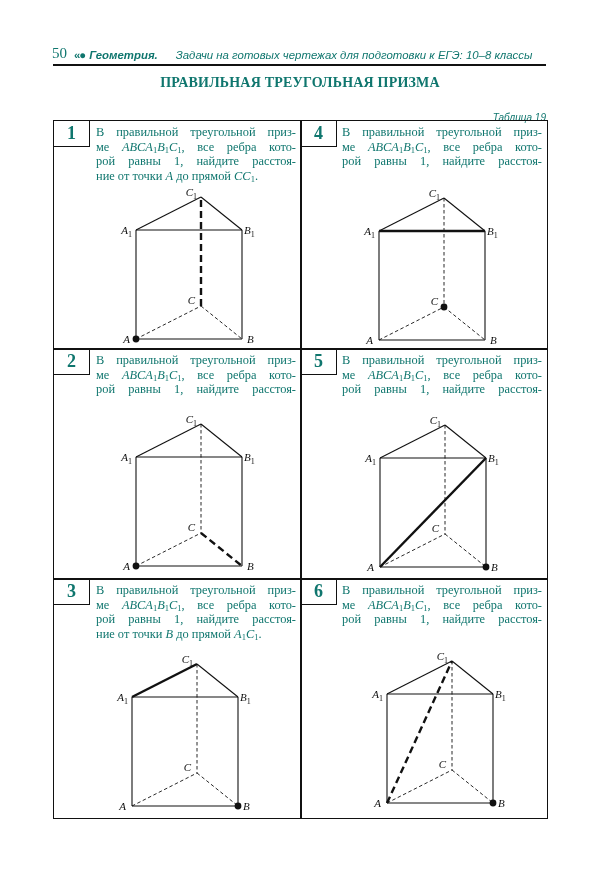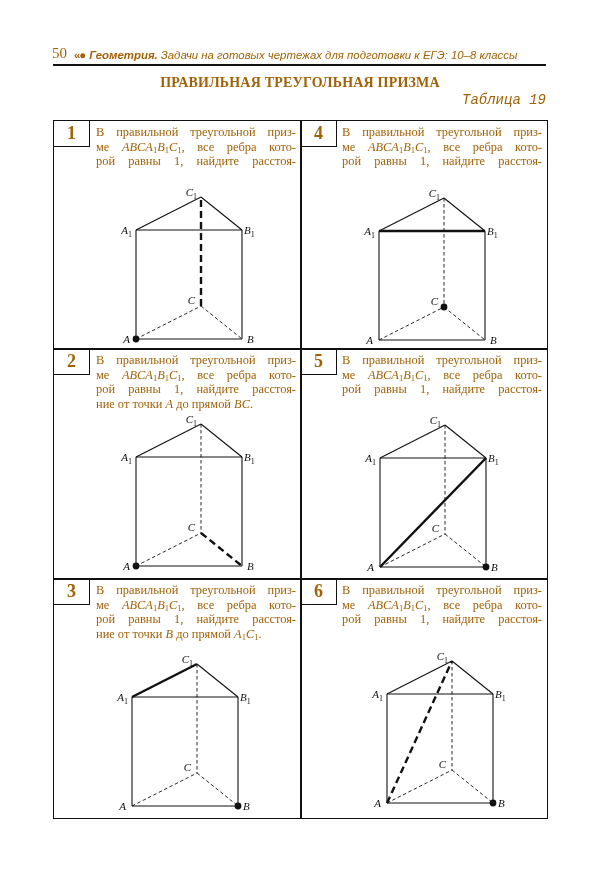--- a/index.html
+++ b/index.html
@@ -1,44 +1,44 @@
 <!DOCTYPE html>
 <html><head>
 <meta charset="utf-8">
 <style>
   html, body { margin: 0; padding: 0; background: #fff; }
   #page {
     position: relative;
     width: 600px; height: 873px;
     background: #ffffff; overflow: hidden;
-    color: #a16207;
+    color: #0f766e;
     font-family: "Liberation Serif", serif;
   }
   .pg-num {
     position: absolute; left: 52px; top: 45px;
     font-family: "Liberation Serif", serif; font-size: 15px;
   }
   .running {
     position: absolute; left: 74px; top: 49px;
     font-family: "Liberation Sans", sans-serif; font-size: 11.4px; font-style: italic;
     white-space: nowrap;
   }
   .running .orn { font-style: normal; font-weight: bold; letter-spacing: -1px; margin-right: 4px; }
-  .running .book { font-weight: bold; margin-right: 3px; }
+  .running .book { font-weight: bold; margin-right: 18px; }
   .rule {
     position: absolute; left: 53px; top: 64px; width: 493px; height: 1.5px; background: #111;
   }
   .title {
     position: absolute; left: 0; width: 600px; top: 75px; text-align: center;
     font-family: "Liberation Serif", serif; font-weight: bold; font-size: 14px;
     letter-spacing: 0.2px;
   }
   .table-label {
-    position: absolute; right: 54px; top: 92px;
-    font-family: Liberation Mono, monospace; font-style: italic; font-size: 14px;
+    position: absolute; right: 54px; top: 112px;
+    font-family: Liberation Sans, sans-serif; font-style: italic; font-size: 10px;
   }
   .cell {
     position: absolute; box-sizing: border-box;
     border: 1.3px solid #111;
   }
   .num-box {
     position: absolute; left: -1px; top: -1px; width: 37px; height: 27px;
     box-sizing: border-box; border: 1.3px solid #111;
     display: flex; align-items: center; justify-content: center;
     font-family: "Liberation Serif", serif; font-weight: bold; font-size: 18px;
@@ -66,20 +66,21 @@
   <div class="rule"></div>
   <div class="title">ПРАВИЛЬНАЯ ТРЕУГОЛЬНАЯ ПРИЗМА</div>
   <div class="table-label">Таблица 19</div>
   <div id="table">
       <div class="cell" style="left: 53px; top: 120px; width: 249px; height: 230px;">
         <div class="num-box">1</div>
         <div class="problem-text" style="left: 42px;">
           <div class="line">В правильной треугольной приз-</div>
           <div class="line">ме <span class="math">ABCA<sub>1</sub>B<sub>1</sub>C<sub>1</sub></span>, все ребра кото-</div>
           <div class="line">рой равны 1, найдите расстоя-</div>
+          <div class="line last">ние от точки <span class="math">A</span> до прямой <span class="math">CC<sub>1</sub></span>.</div>
         </div>
         <svg class="diagram" width="248" height="229">
           <line x1="82" y1="109" x2="188" y2="109" stroke="#111111" stroke-width="1.1"></line>
           <line x1="82" y1="109" x2="147" y2="76" stroke="#111111" stroke-width="1.1"></line>
           <line x1="147" y1="76" x2="188" y2="109" stroke="#111111" stroke-width="1.1"></line>
           <line x1="82" y1="109" x2="82" y2="218" stroke="#111111" stroke-width="1.1"></line>
           <line x1="188" y1="109" x2="188" y2="218" stroke="#111111" stroke-width="1.1"></line>
           <line x1="82" y1="218" x2="188" y2="218" stroke="#111111" stroke-width="1.1"></line>
           <line x1="82" y1="218" x2="147" y2="185" stroke="#111111" stroke-width="0.9" stroke-dasharray="3.5,2.5"></line>
           <line x1="147" y1="185" x2="188" y2="218" stroke="#111111" stroke-width="0.9" stroke-dasharray="3.5,2.5"></line>
@@ -92,21 +93,20 @@
           <text x="141" y="183" text-anchor="end"><tspan>C</tspan></text>
           <circle cx="82" cy="218" r="3.4" fill="#111111"></circle>
         </svg>
       </div>
       <div class="cell" style="left: 53px; top: 348px; width: 249px; height: 232px;">
         <div class="num-box">2</div>
         <div class="problem-text" style="left: 42px;">
           <div class="line">В правильной треугольной приз-</div>
           <div class="line">ме <span class="math">ABCA<sub>1</sub>B<sub>1</sub>C<sub>1</sub></span>, все ребра кото-</div>
           <div class="line">рой равны 1, найдите расстоя-</div>
-          <div class="line last">ние от точки <span class="math">A</span> до прямой <span class="math">BC</span>.</div>
         </div>
         <svg class="diagram" width="248" height="231">
           <line x1="82" y1="108" x2="188" y2="108" stroke="#111111" stroke-width="1.1"></line>
           <line x1="82" y1="108" x2="147" y2="75" stroke="#111111" stroke-width="1.1"></line>
           <line x1="147" y1="75" x2="188" y2="108" stroke="#111111" stroke-width="1.1"></line>
           <line x1="82" y1="108" x2="82" y2="217" stroke="#111111" stroke-width="1.1"></line>
           <line x1="188" y1="108" x2="188" y2="217" stroke="#111111" stroke-width="1.1"></line>
           <line x1="82" y1="217" x2="188" y2="217" stroke="#111111" stroke-width="1.1"></line>
           <line x1="147" y1="75" x2="147" y2="184" stroke="#111111" stroke-width="0.9" stroke-dasharray="3.5,2.5"></line>
           <line x1="82" y1="217" x2="147" y2="184" stroke="#111111" stroke-width="0.9" stroke-dasharray="3.5,2.5"></line>

